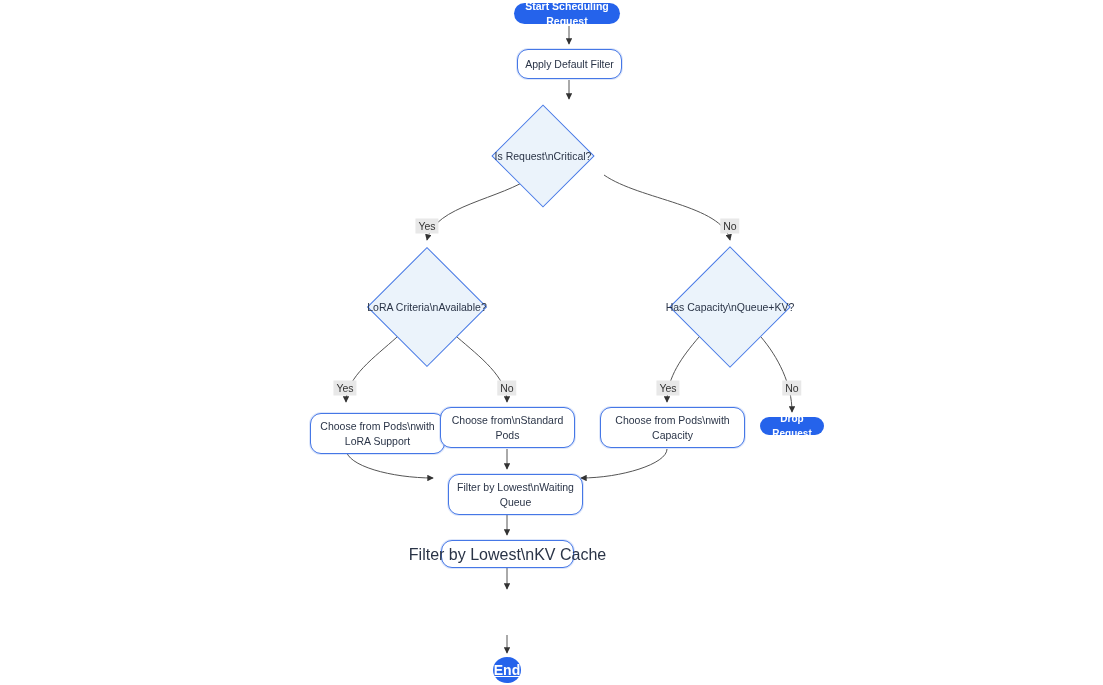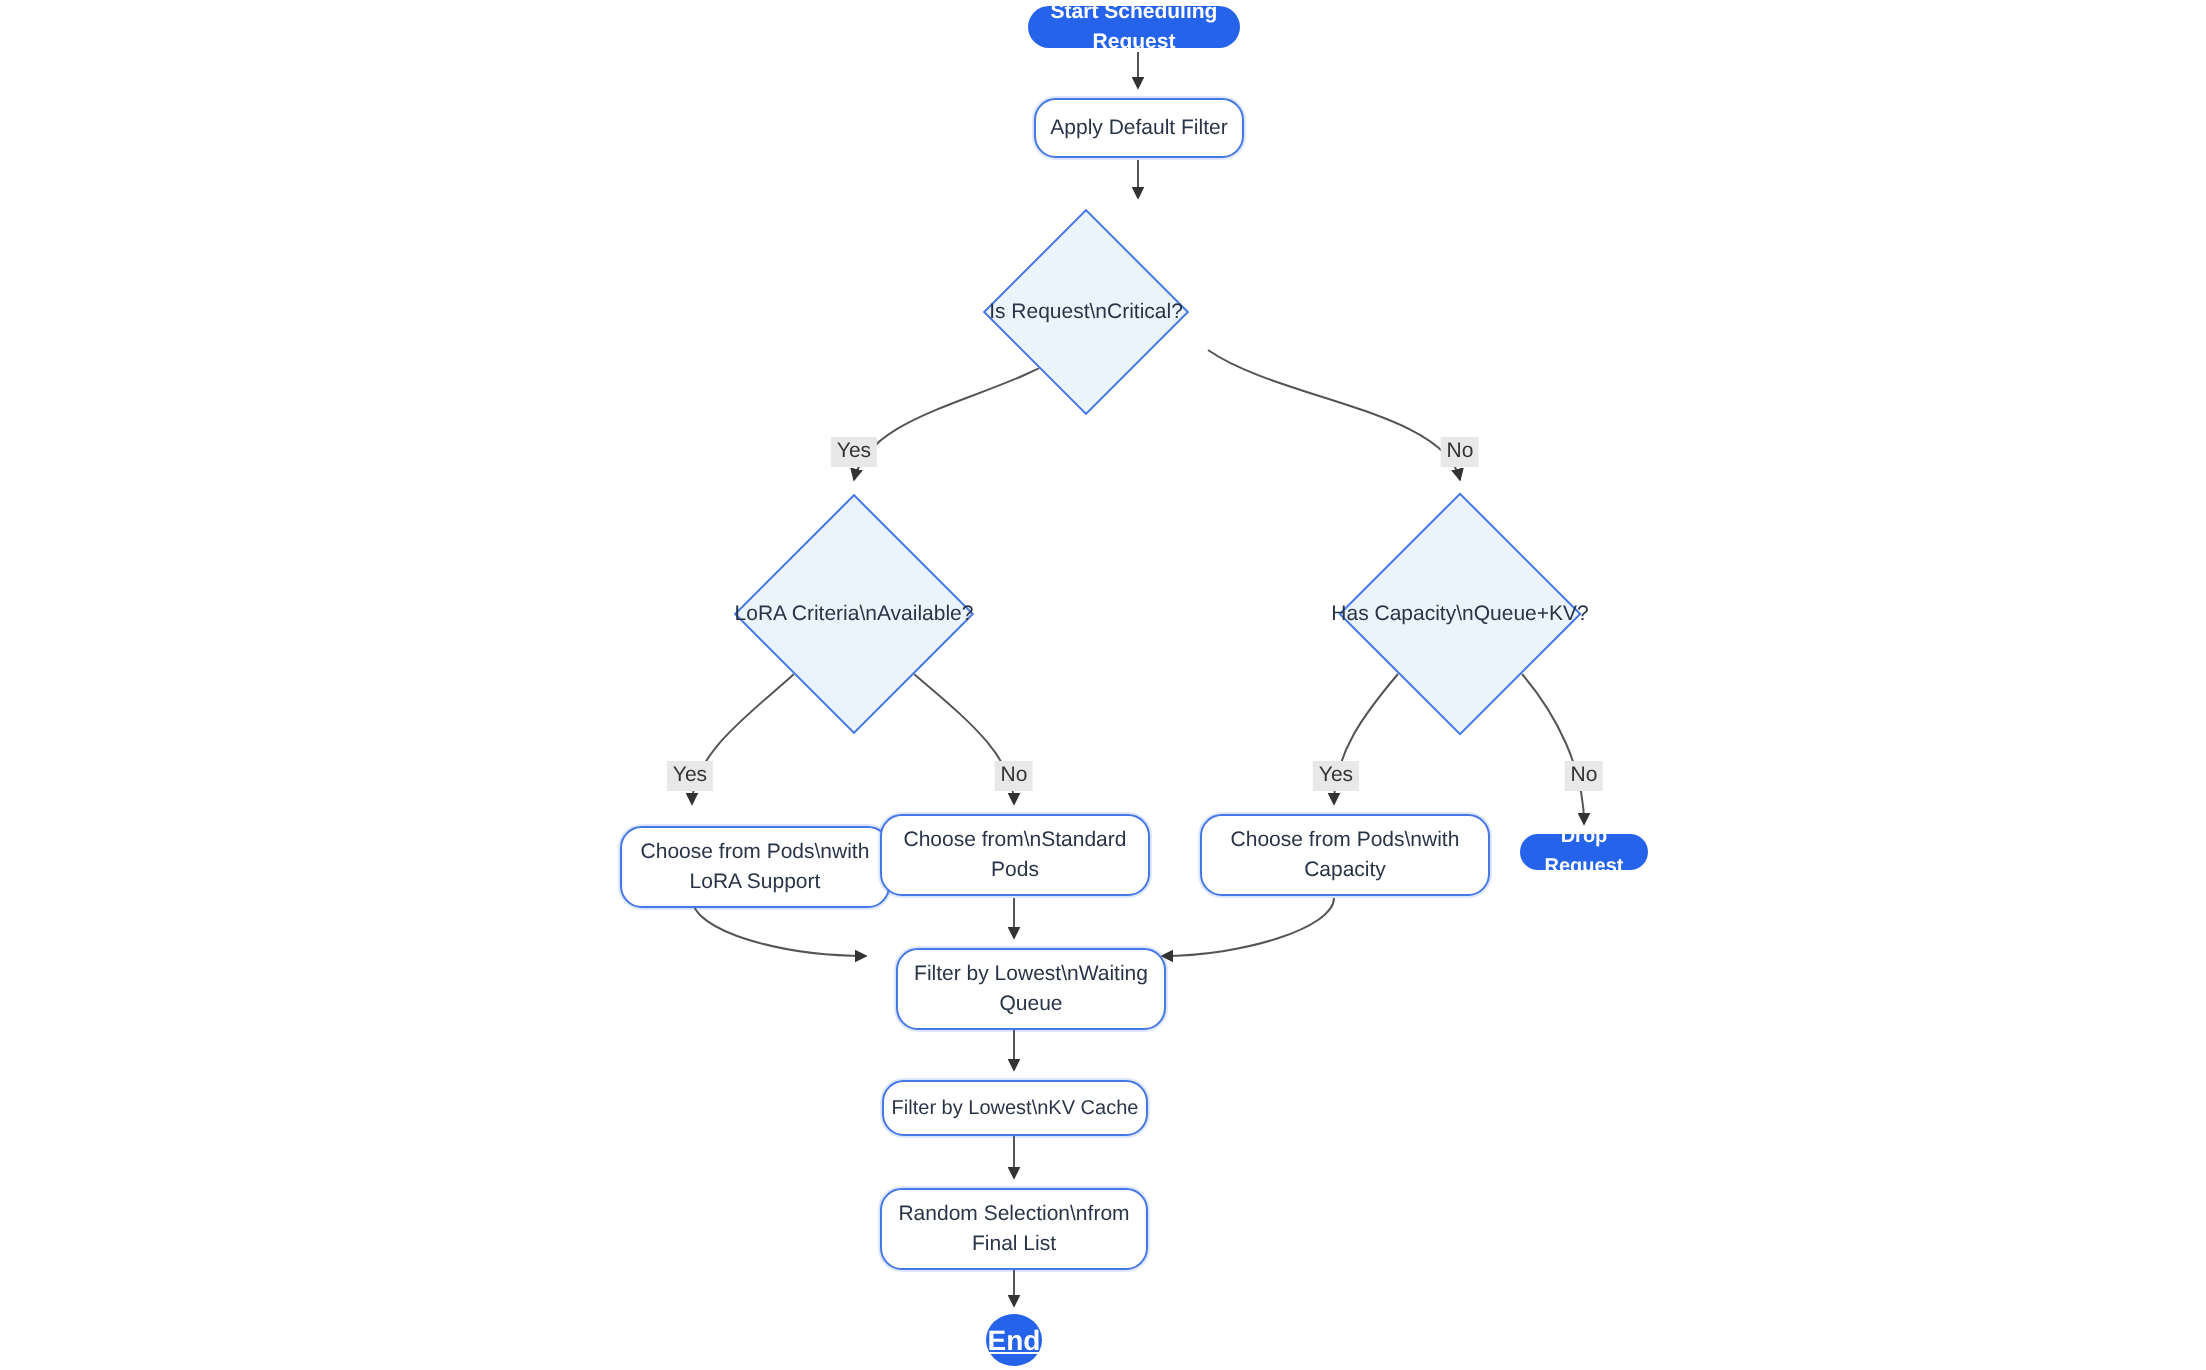--- a/index.html
+++ b/index.html
@@ -25,21 +25,21 @@
   .node-rect{background:var(--node-fill);border:1.4px solid var(--node-border);
     box-shadow:0 0 0 1px rgba(69,119,230,0.18);}
   .node-circle{background:var(--accent-blue);color:#ffffff;font-weight:bold;border-radius:50%;}
   .diamond{position:absolute;}
   .diamond-shape{position:absolute;left:50%;top:50%;
     transform:translate(-50%,-50%) rotate(45deg);
     background:var(--diamond-fill);border:1.6px solid var(--node-border);box-sizing:border-box;}
   .diamond-label{position:absolute;left:50%;top:50%;transform:translate(-50%,-50%);
     white-space:nowrap;font-size:10.5px;}
   .nowrap{white-space:nowrap;}
-  .kv-label{font-size:10px;}
+  .kv-label{font-size:16px;}
   .edge-label{position:absolute;transform:translate(-50%,-50%);
     background:var(--edge-label-bg);color:#333333;font-size:10.5px;
     padding:0px 3px;line-height:15px;}
 </style>
 </head>
 <body>
 
 <div class="canvas">
 
   <svg class="edges" width="1103" height="685">
@@ -88,21 +88,20 @@
   <div class="node node-rect" style="left:440px;top:407px;width:135px;height:41px;padding:0 10px;">Choose from\nStandard Pods</div>
 
   <div class="node node-rect" style="left:600px;top:407px;width:145px;height:41px;padding:0 10px;">Choose from Pods\nwith Capacity</div>
 
   <div class="node node-pill" style="left:760px;top:417px;width:64px;height:18px;font-size:10px;">Drop Request</div>
 
   <div class="node node-rect" style="left:448px;top:474px;width:135px;height:41px;padding:0 8px;">Filter by Lowest\nWaiting Queue</div>
 
   <div class="node node-rect nowrap kv-label" style="left:441px;top:540px;width:133px;height:28px;">Filter by Lowest\nKV Cache</div>
 
-  <div class="node node-rect" style="left:440px;top:594px;width:134px;height:41px;padding:0 8px;">Random Selection\nfrom Final List</div>
 
   <div class="node node-circle" style="left:493px;top:657px;width:28px;height:26px;font-size:14px;text-decoration:underline;">End</div>
 
   <div class="edge-label" style="left:427px;top:226px;">Yes</div>
   <div class="edge-label" style="left:730px;top:226px;">No</div>
   <div class="edge-label" style="left:345px;top:388px;">Yes</div>
   <div class="edge-label" style="left:507px;top:388px;">No</div>
   <div class="edge-label" style="left:668px;top:388px;">Yes</div>
   <div class="edge-label" style="left:792px;top:388px;">No</div>
 

